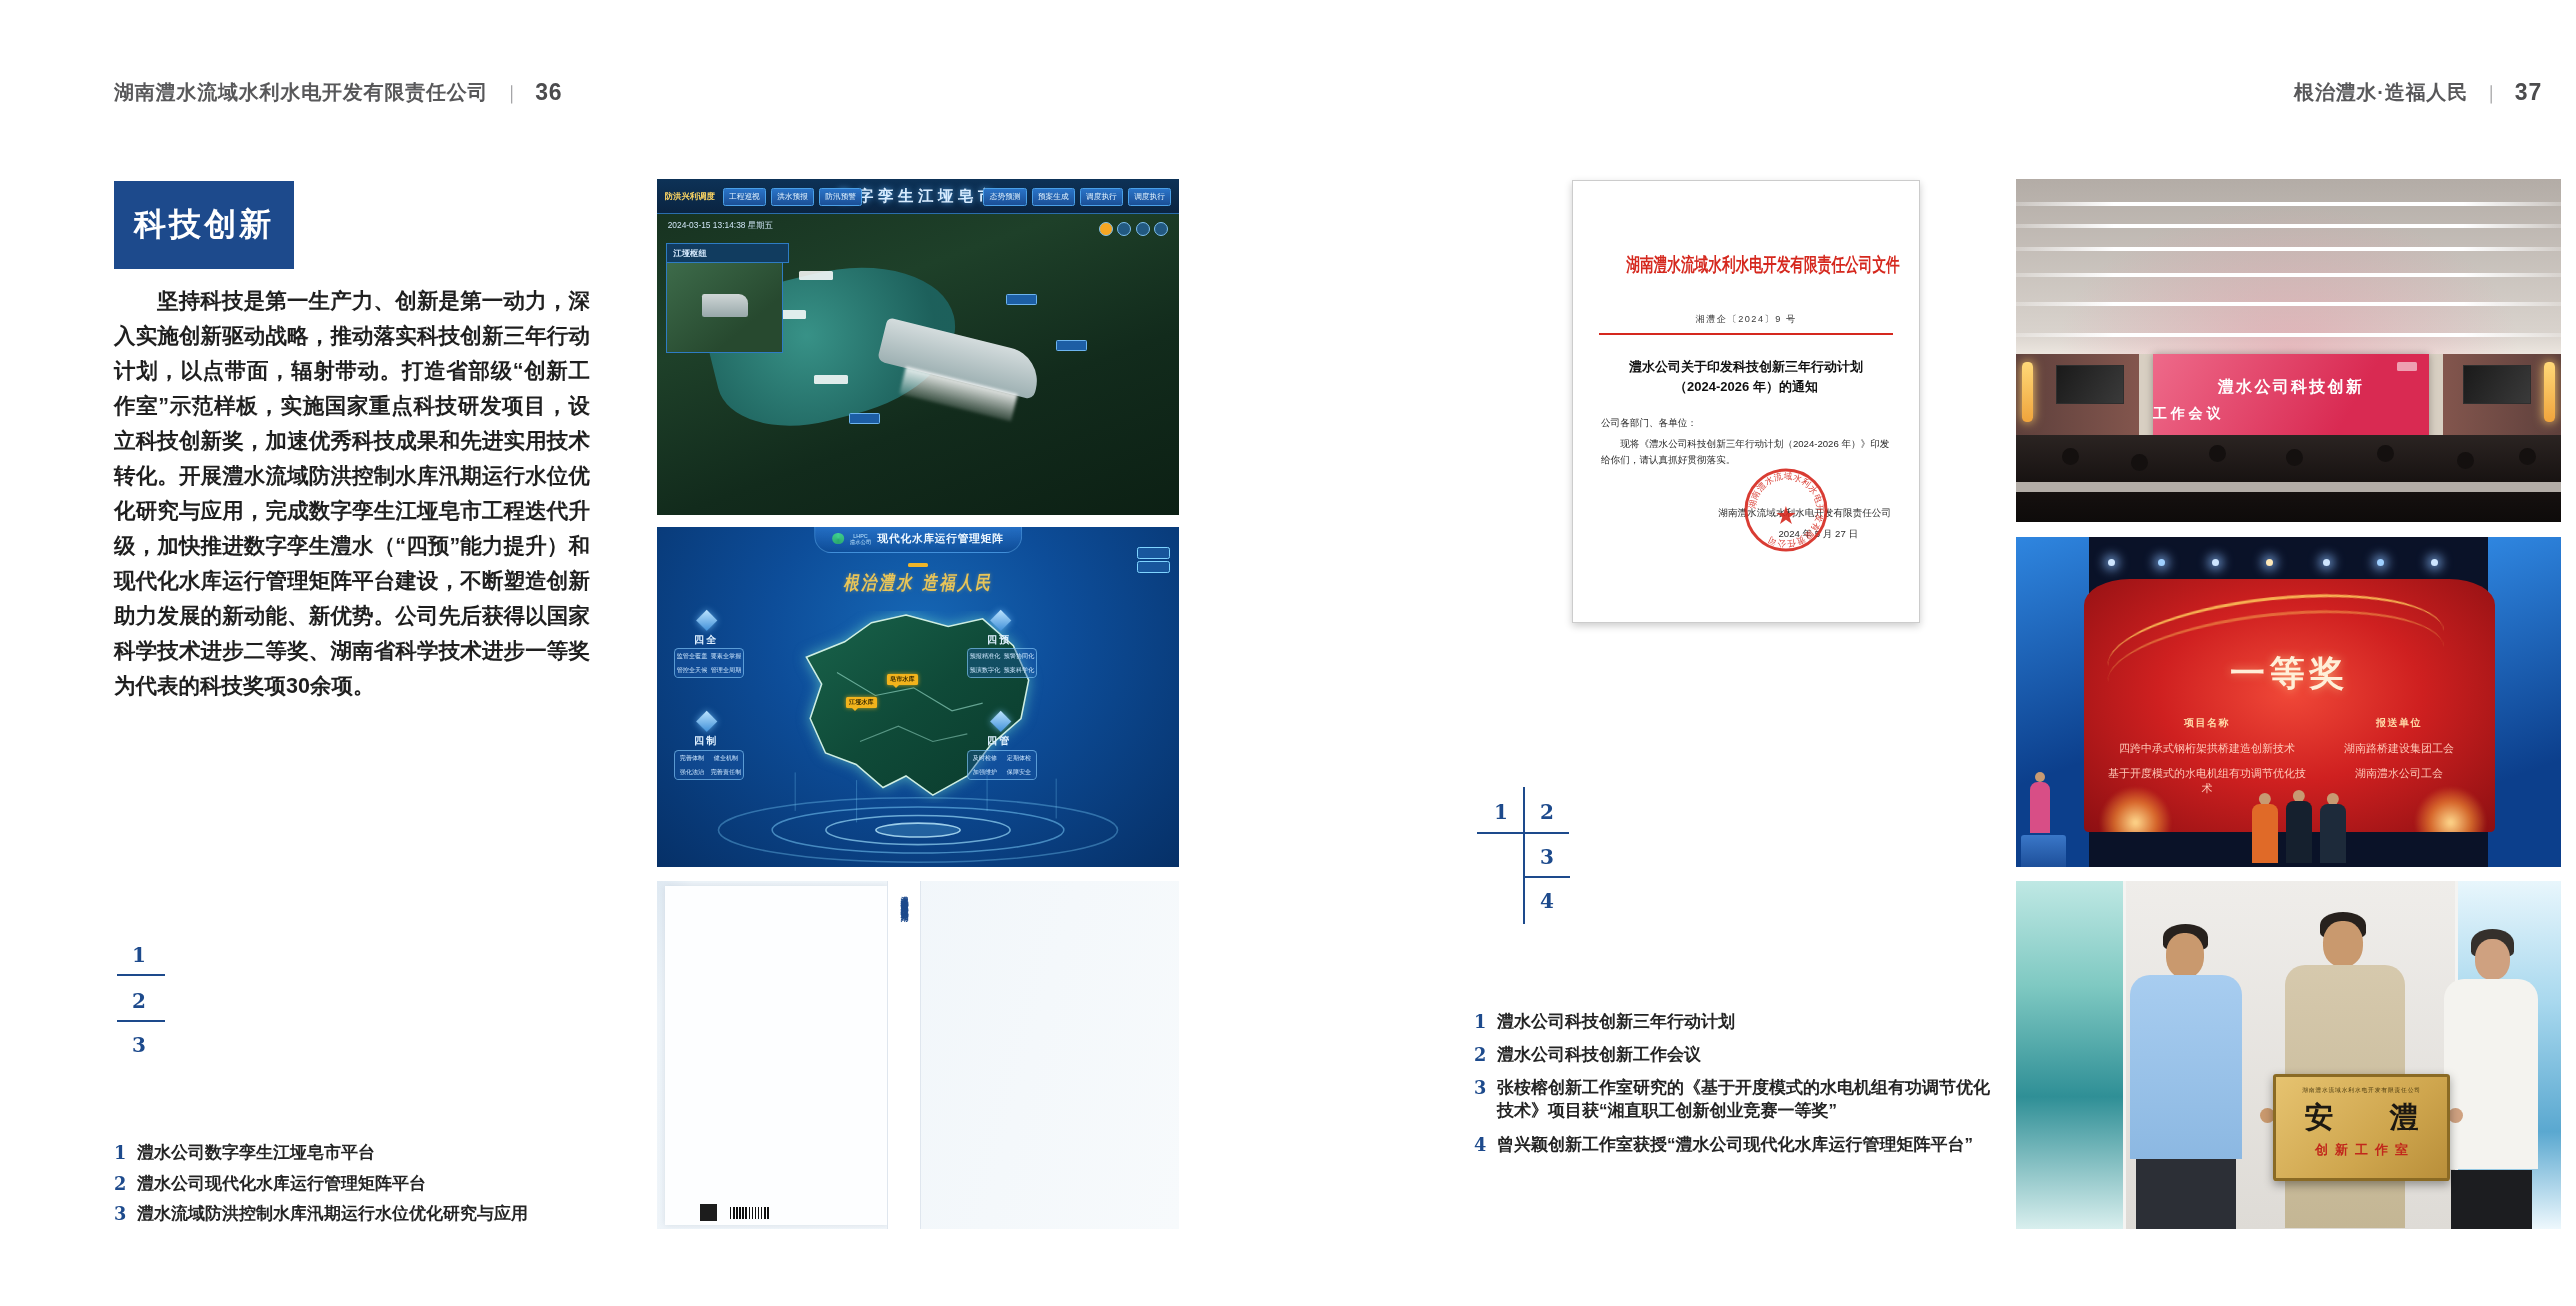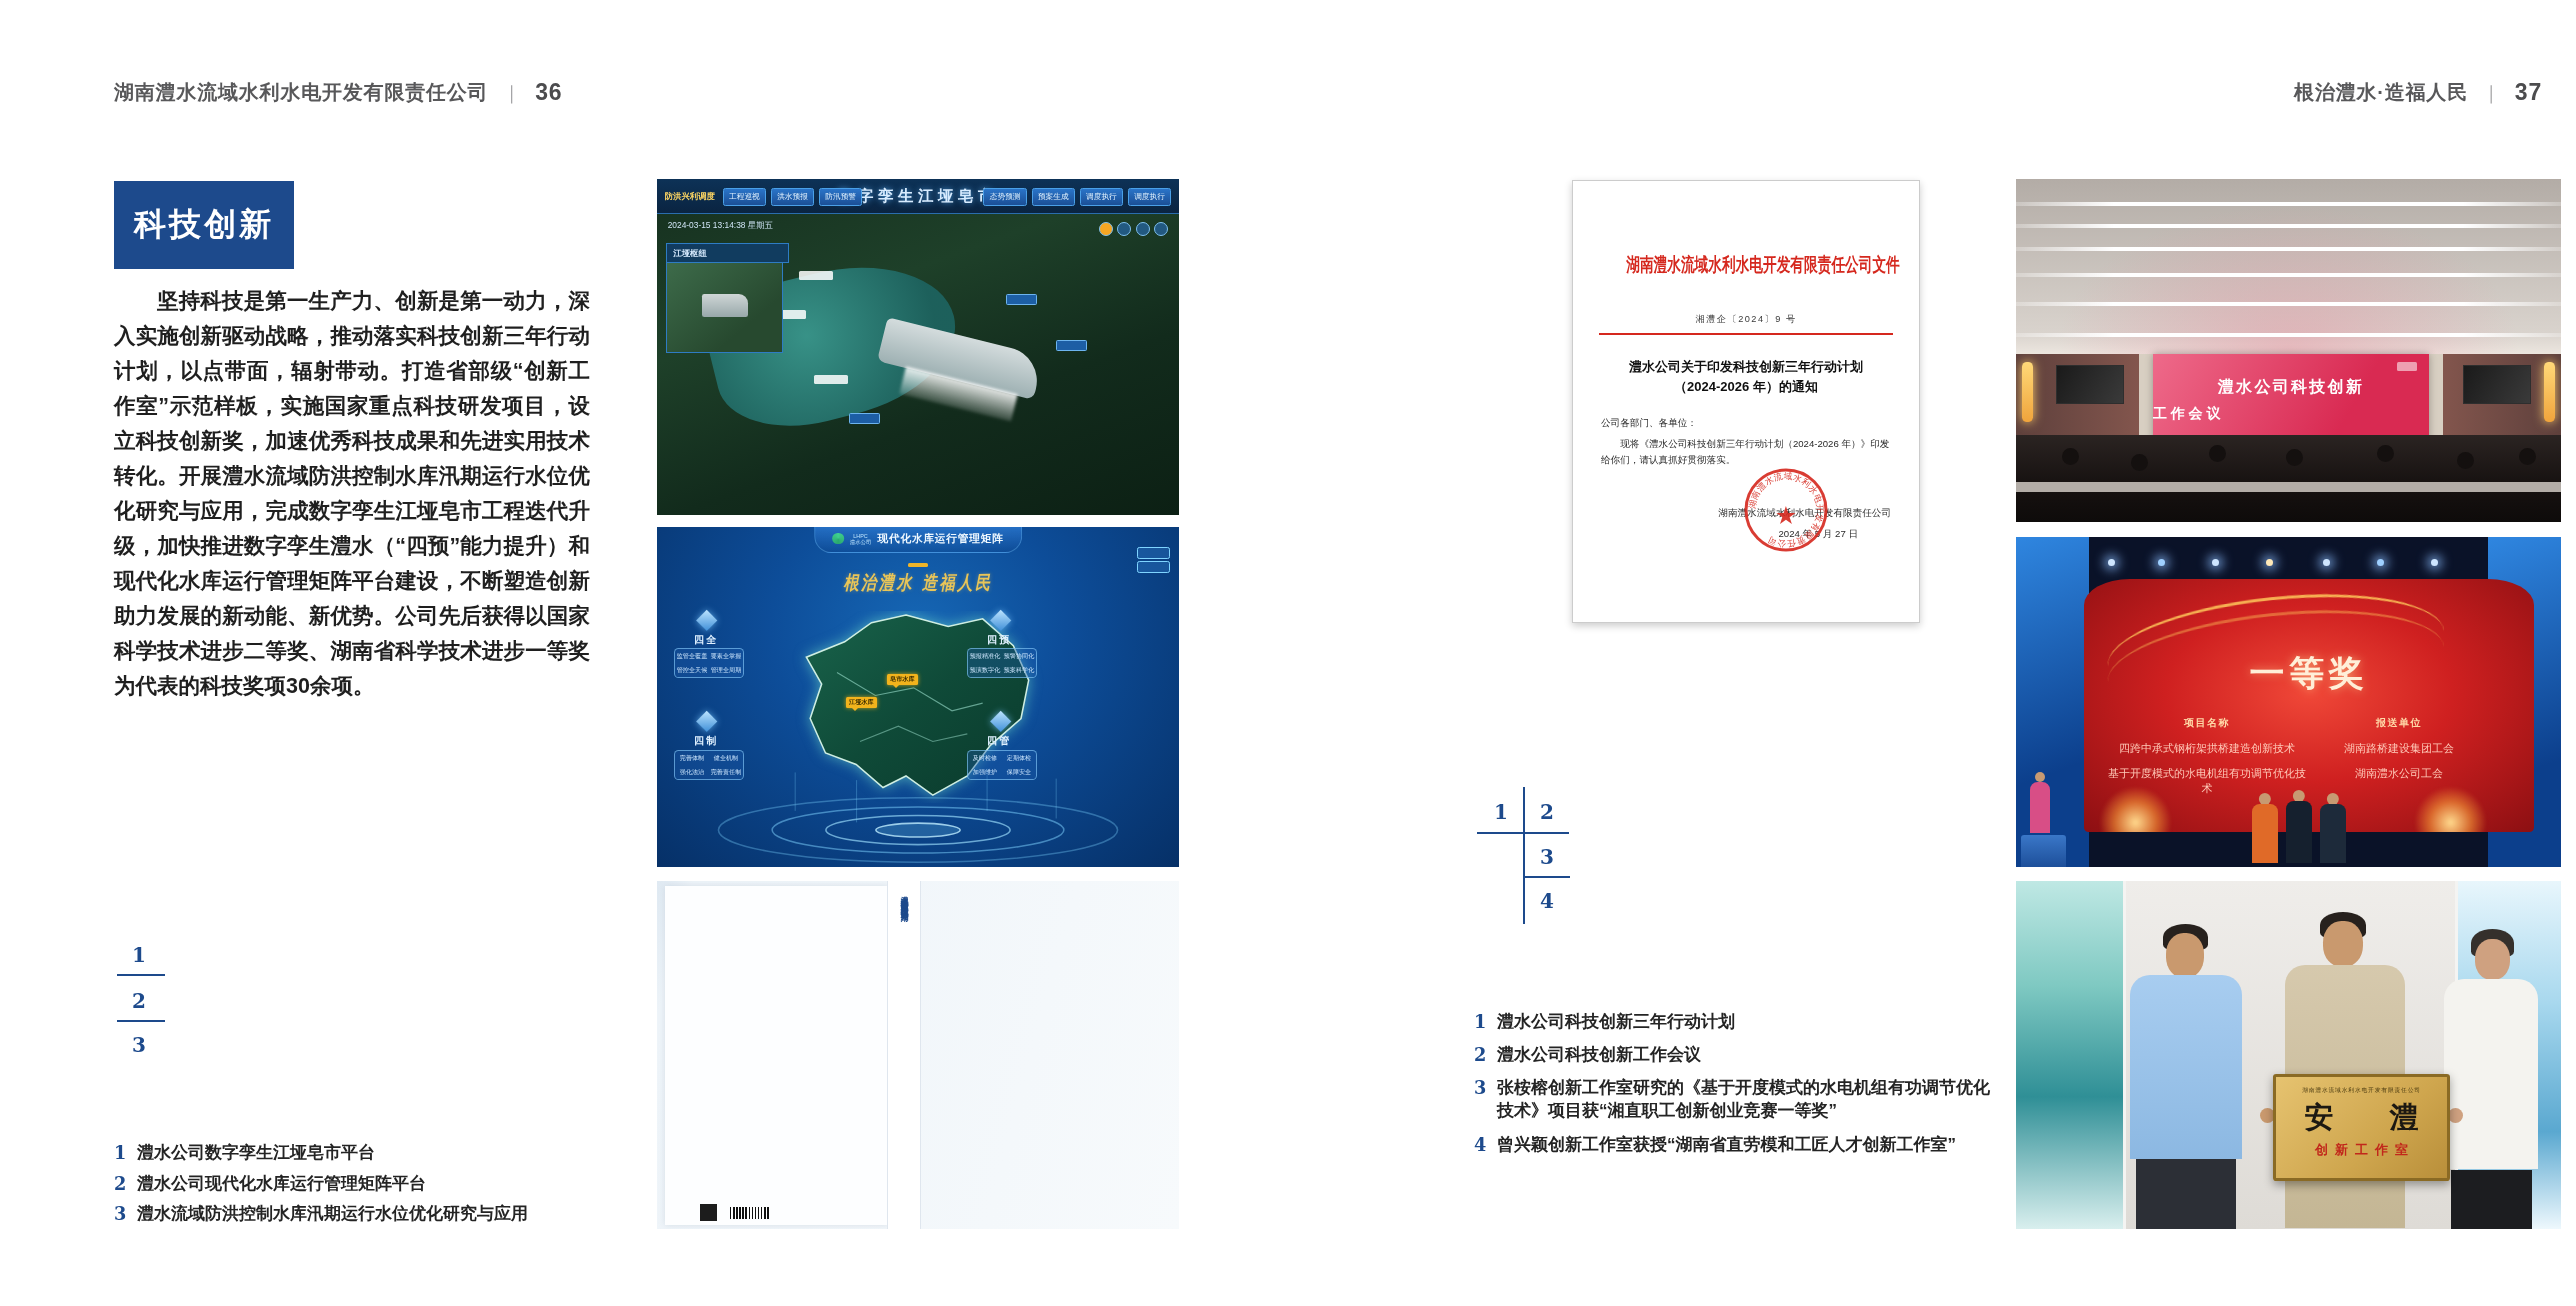--- a/index.html
+++ b/index.html
@@ -142,21 +142,21 @@
   .meet-table{position:absolute;left:0;top:303px;width:100%;height:10px;background:#cfc9c2;opacity:.85;}
   .head{position:absolute;width:17px;height:17px;border-radius:50%;background:#14100f;}
   
   .stage{background:#0a1228;}
   .spanel{position:absolute;top:0;width:73px;height:100%;
         background:linear-gradient(160deg,#2f86e0,#0c3f8c 70%);}
   .slight{position:absolute;top:21.5px;width:7px;height:7px;border-radius:50%;background:#cfe6ff;
         box-shadow:0 0 10.7px 3.8px rgba(140,190,255,.8);}
   .screenled{position:absolute;left:68px;top:42px;width:411px;height:253px;overflow:hidden;
         border-radius:46px 46px 4.6px 4.6px / 26px 26px 4.6px 4.6px;
-        background:radial-gradient(ellipse at 50% 45%,#f04838 0%,#cf2020 45%,#8c0f12 100%);padding-left:39px;}
+        background:radial-gradient(ellipse at 50% 45%,#f04838 0%,#cf2020 45%,#8c0f12 100%);}
   .swoosh{position:absolute;left:23px;top:18.4px;width:338px;height:100px;border-radius:50%;
         border-top:3.1px solid rgba(255,200,90,.85);filter:blur(0.5px);transform:rotate(-6deg);}
   .award-t{position:absolute;left:0;right:0;top:71px;text-align:center;font-size:35px;font-weight:700;
         color:#ffefd8;letter-spacing:4.6px;text-shadow:0 0 9.2px rgba(255,220,150,.6);}
   .acol{position:absolute;top:137px;width:200px;text-align:center;}
   .acol .ah{font-size:10px;font-weight:700;color:#ffd9a8;letter-spacing:1.5px;}
   .acol .ai{margin-top:10.7px;font-size:11px;color:#ffc9b8;}
   .glow{position:absolute;width:73px;height:73px;border-radius:50%;filter:blur(1.5px);
         background:radial-gradient(circle,#ffd98e 0%,rgba(255,170,60,.55) 40%,transparent 70%);}
   .person{position:absolute;}
@@ -375,21 +375,21 @@
   <div class="cap" style="left:1434px;top:1043px;width:537px;">
     <span class="cnum">2</span>
     <span class="ctxt">澧水公司科技创新工作会议</span>
   </div>
   <div class="cap" style="left:1434px;top:1076px;width:537px;">
     <span class="cnum">3</span>
     <span class="ctxt" style="width:507px;">张桉榕创新工作室研究的《基于开度模式的水电机组有功调节优化技术》项目获“湘直职工创新创业竞赛一等奖”</span>
   </div>
   <div class="cap" style="left:1434px;top:1133px;width:537px;">
     <span class="cnum">4</span>
-    <span class="ctxt">曾兴颖创新工作室获授“湖南省直劳模和工匠人才创新工作室”</span>
+    <span class="ctxt">曾兴颖创新工作室获授“澧水公司现代化水库运行管理矩阵平台”</span>
   </div>
 
   <div class="fig meet" style="left:1976px;top:179px;width:545px;height:343px;">
     <div class="meet-pink"></div>
     <div class="strip" style="top:23px;"></div>
     <div class="strip" style="top:45px;"></div>
     <div class="strip" style="top:68px;"></div>
     <div class="strip" style="top:94px;"></div>
     <div class="strip" style="top:123px;"></div>
     <div class="strip" style="top:154px;"></div>

